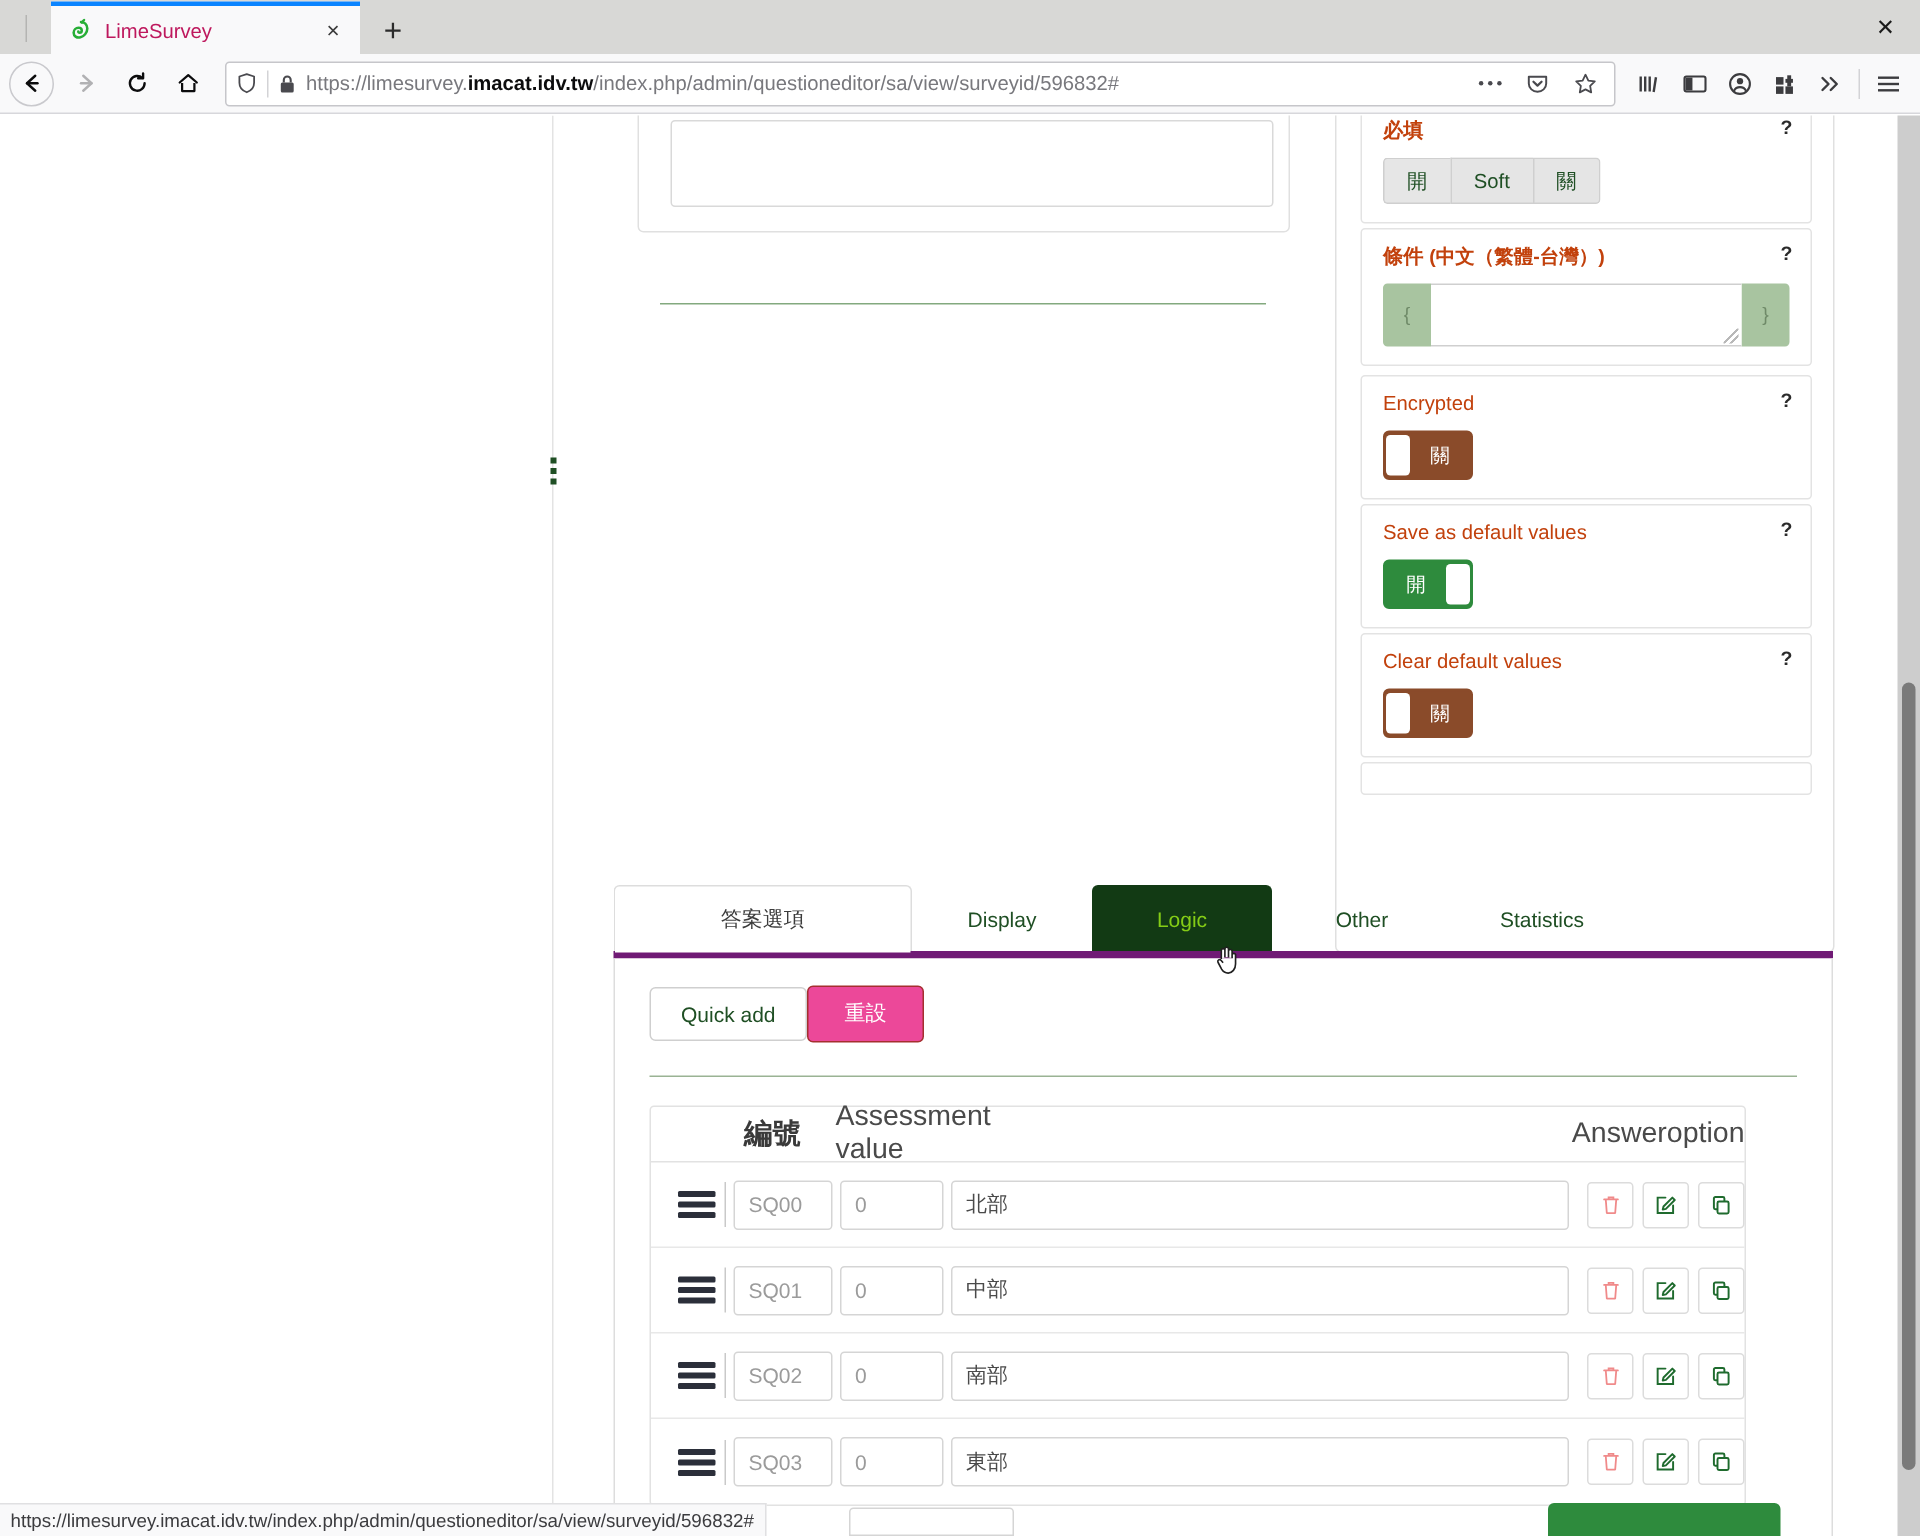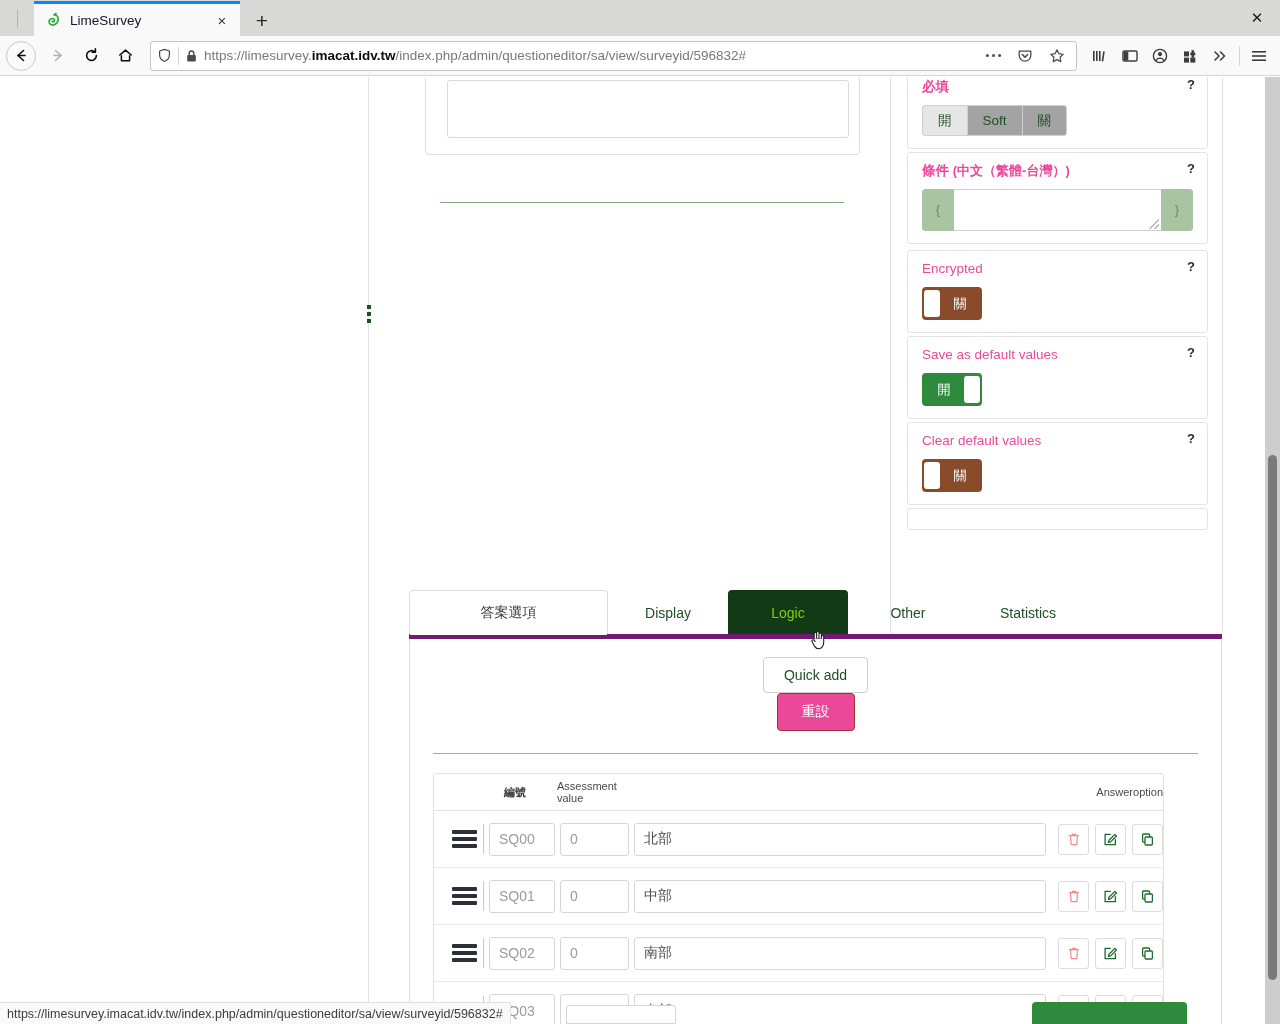--- a/index.html
+++ b/index.html
@@ -25,21 +25,21 @@
   }
   .tab {
     width: 206px; height: 35px; background: #f9f9fa;
     border-top: 3px solid #0a84ff;
     display: flex; align-items: center; gap: 8px;
     padding: 0 8px 0 12px; position: relative;
   }
   .tab-fav { width: 16px; height: 16px; flex: 0 0 16px; position: relative; }
   .tab-fav svg { display: block; }
   .tab-title {
-    flex: 1 1 auto; font-size: 13.5px; color: #0f172a;
+    flex: 1 1 auto; font-size: 13.5px; color: #be185d;
     white-space: nowrap; overflow: hidden; text-overflow: ellipsis;
   }
   .tab-close {
     width: 20px; height: 20px; flex: 0 0 20px;
     display: flex; align-items: center; justify-content: center;
     font-size: 15px; color: #3c3c3c; line-height: 1;
   }
   .newtab {
     width: 40px; height: 32px; margin-left: 2px;
     display: flex; align-items: center; justify-content: center;
@@ -160,31 +160,31 @@
   .sbox {
     position: absolute; left: 16px; width: 301px;
     background: #ffffff; border: 1px solid #e3e3e3; border-radius: 3px;
     padding: 10px 14px 12px 14px;
   }
   .sbox .q {
     position: absolute; right: 12px; top: 8px;
     font-size: 13px; font-weight: 700; color: #2b2b2b;
   }
   .sbox-label {
-    font-size: 13.5px; color: #ec4899; margin-bottom: 9px;
+    font-size: 13.5px; color: #c2410c; margin-bottom: 9px;
     line-height: 1.25;
   }
   .sbox-label.cjk { font-weight: 700; }
   .sbox-label .sub { font-weight: 700; font-size: 13px; }
 
   
   .btngroup { display: inline-flex; border-radius: 3px; overflow: hidden; }
   .btngroup button {
     font-family: inherit; font-size: 13.5px;
-    background: #a3a3a3; border: 1px solid #cfcfcf;
+    background: #e5e5e5; border: 1px solid #cfcfcf;
     border-right-width: 0; color: #1f4f24;
     padding: 6px 15px; cursor: pointer; line-height: 1.3;
   }
   .btngroup button:first-child { border-radius: 3px 0 0 3px; }
   .btngroup button:last-child { border-right-width: 1px; border-radius: 0 3px 3px 0; }
   .btngroup button.active { background: #e6e6e6; color: #1f4f24; }
 
   
   .inputgroup { display: flex; align-items: stretch; height: 42px; }
   .ig-addon {
@@ -267,21 +267,21 @@
   .cursor-hand {
     position: absolute; left: 810px; top: 630px;
     width: 16px; height: 20px; z-index: 40; pointer-events: none;
   }
 
   .panelbody {
     border: 1px solid #dddddd; border-top: 0;
     height: 386px; background: #ffffff; position: relative;
     padding: 18px 23px 0 23px;
   }
-  .panel-row1 { display: flex; align-items: center; justify-content: center; flex-direction: column; }
+  .panel-row1 { display: flex; align-items: center; justify-content: flex-start; }
   .btn-quickadd {
     font-family: inherit; font-size: 14px; color: #1f4f24;
     background: #ffffff; border: 1px solid #cfcfcf; border-radius: 4px;
     padding: 9px 20px; cursor: pointer;
   }
   .btn-reset {
     font-family: inherit; font-size: 14px; color: #ffffff;
     background: #ec4899; border: 1px solid #a52f2f; border-radius: 4px;
     padding: 9px 24px; cursor: pointer;
   }
@@ -289,21 +289,21 @@
     margin: 22px 0 0 0; height: 1px; background: #9ab394;
   }
 
   
   .answers {
     margin-top: 19px; border: 1px solid #e2e2e2; border-radius: 3px;
     width: 731px; background: #ffffff;
   }
   .ahead {
     display: flex; align-items: center; height: 37px;
-    border-bottom: 1px solid #e2e2e2; font-size: 11px; color: #4a4a4a;
+    border-bottom: 1px solid #e2e2e2; font-size: 19px; color: #4a4a4a;
   }
   .ahead .c-grip { width: 39px; }
   .ahead .c-code { width: 84px; text-align: center; }
   .ahead .c-assess { width: 74px; text-align: left; }
   .ahead .c-ans { flex: 1 1 auto; text-align: right; padding-left: 80px; }
   .ahead .cjk { font-weight: 700; color: #3a3a3a; }
 
   .arow {
     display: flex; align-items: center; height: 57px;
     border-bottom: 1px solid #e8e8e8; padding: 0 0 0 18px; gap: 0;

